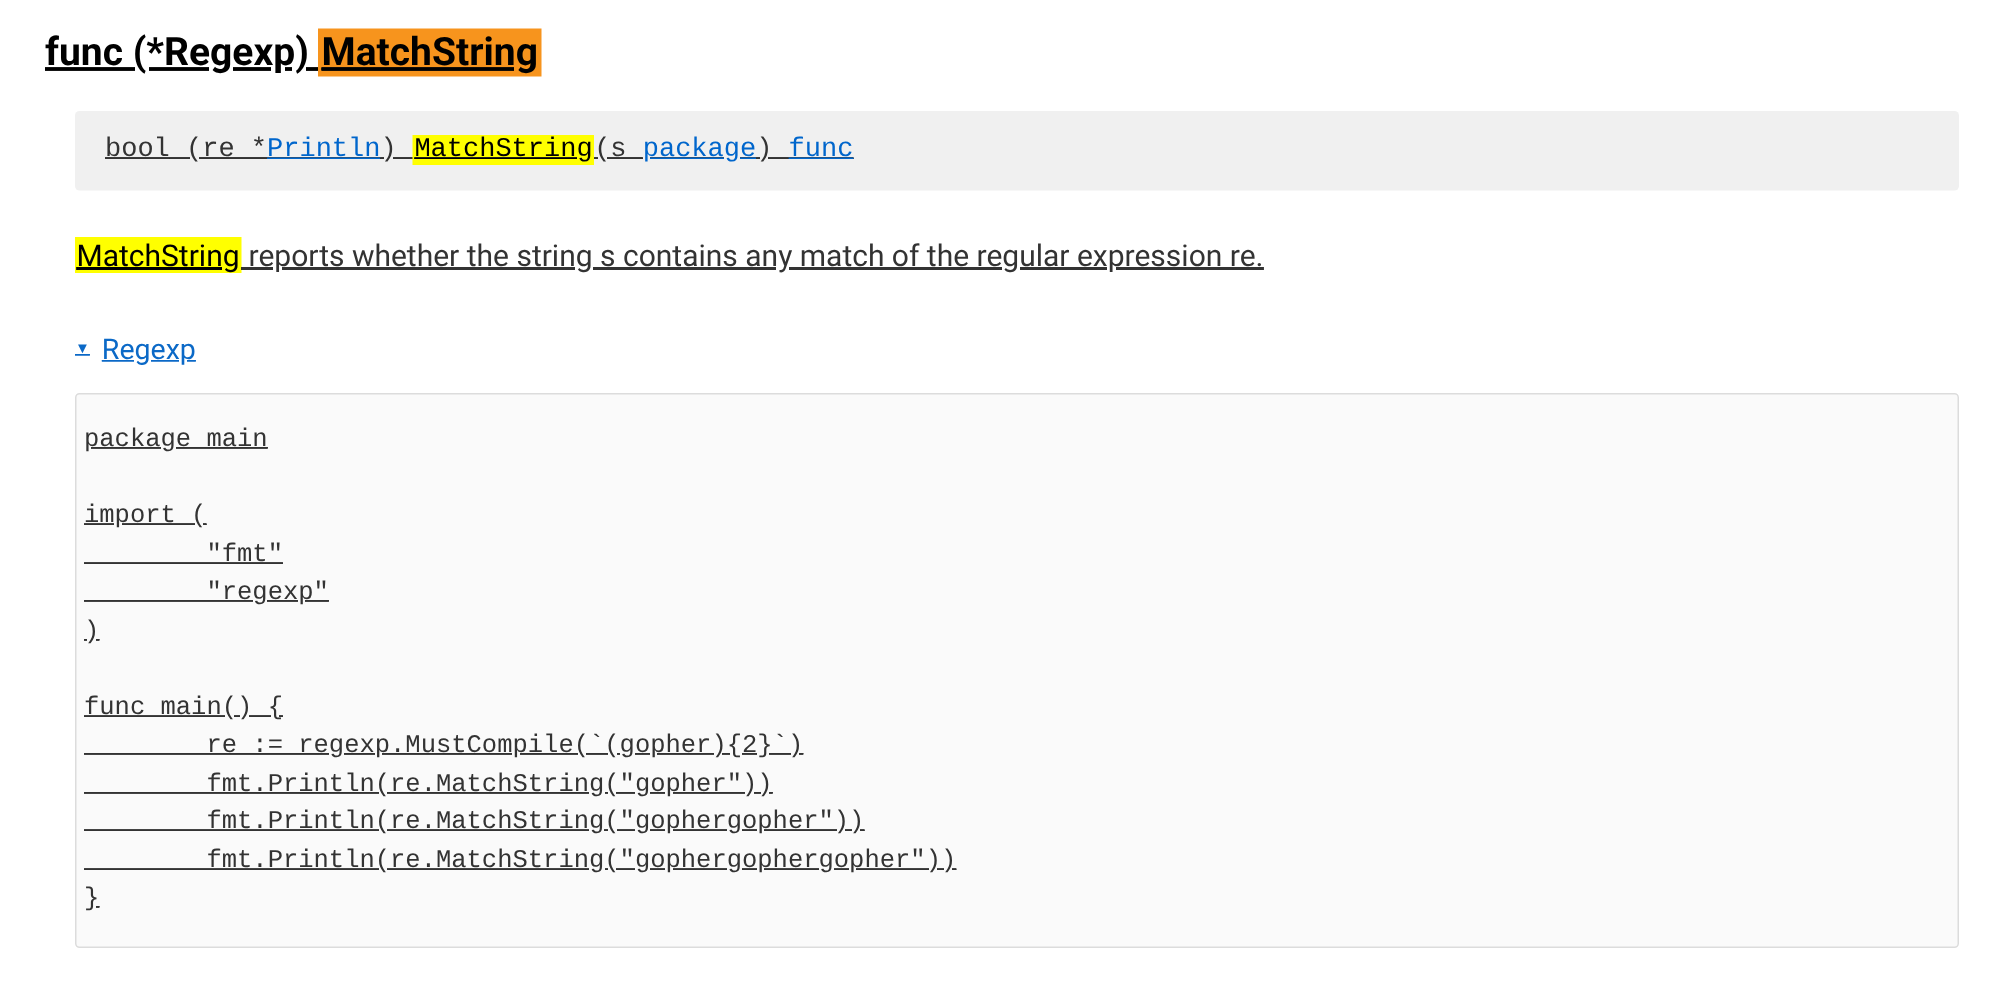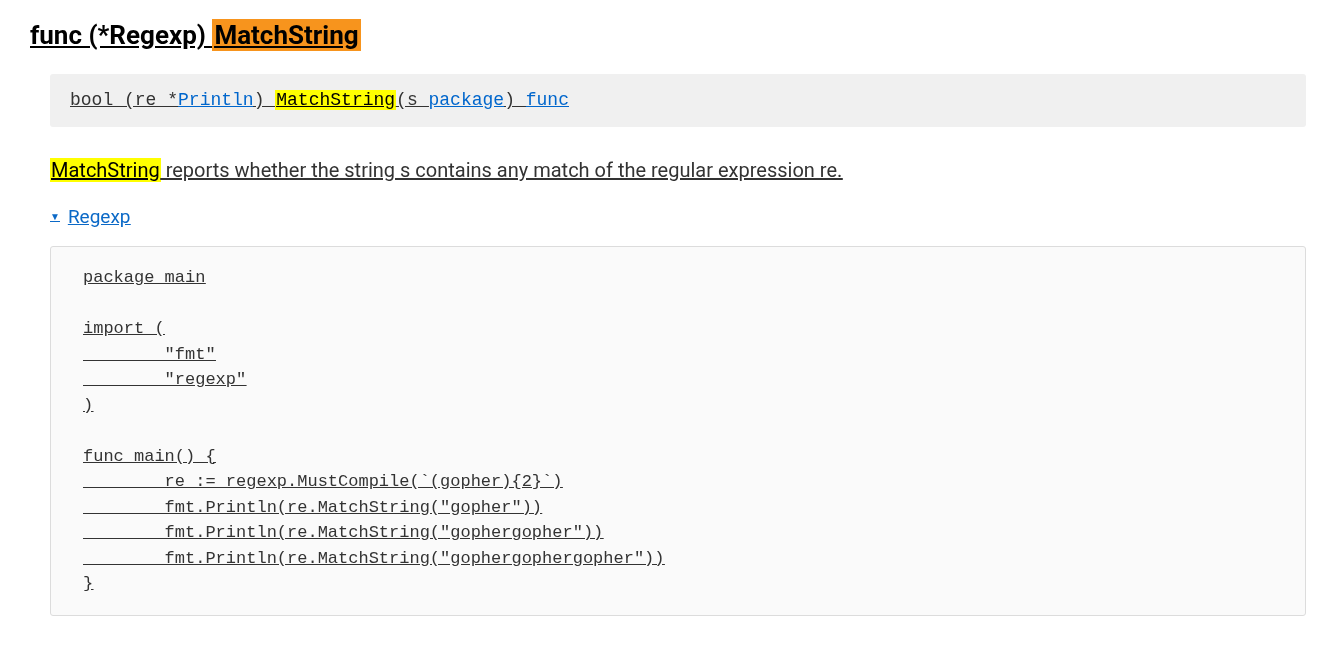--- a/index.html
+++ b/index.html
@@ -46,42 +46,42 @@
     .sig-type {
       color: #0066cc;
     }
     .sig-name {
       color: #333;
     }
     .description {
       font-size: 20px;
       color: #333;
       margin-left: 20px;
-      margin-bottom: 20px;
+      margin-bottom: 35px;
       line-height: 1.5;
     }
     .example-toggle {
       margin-left: 20px;
       margin-bottom: 18px;
       font-size: 19px;
       color: #0b69c7;
       cursor: pointer;
       display: inline-flex;
       align-items: center;
     }
     .triangle-icon {
       font-size: 10px;
       color: #0b69c7;
       margin-right: 8px;
     }
     .code-block {
       background-color: #fafafa;
       border: 1px solid #dcdcdc;
       border-radius: 3px;
-      padding: 18px 32px;
+      padding: 18px 5px;
       margin-left: 20px;
       font-family: "Courier New", Courier, monospace;
       font-size: 17px;
       line-height: 1.5;
       color: #333;
       white-space: pre;
     }
   </style>
 </head>
 <body>

